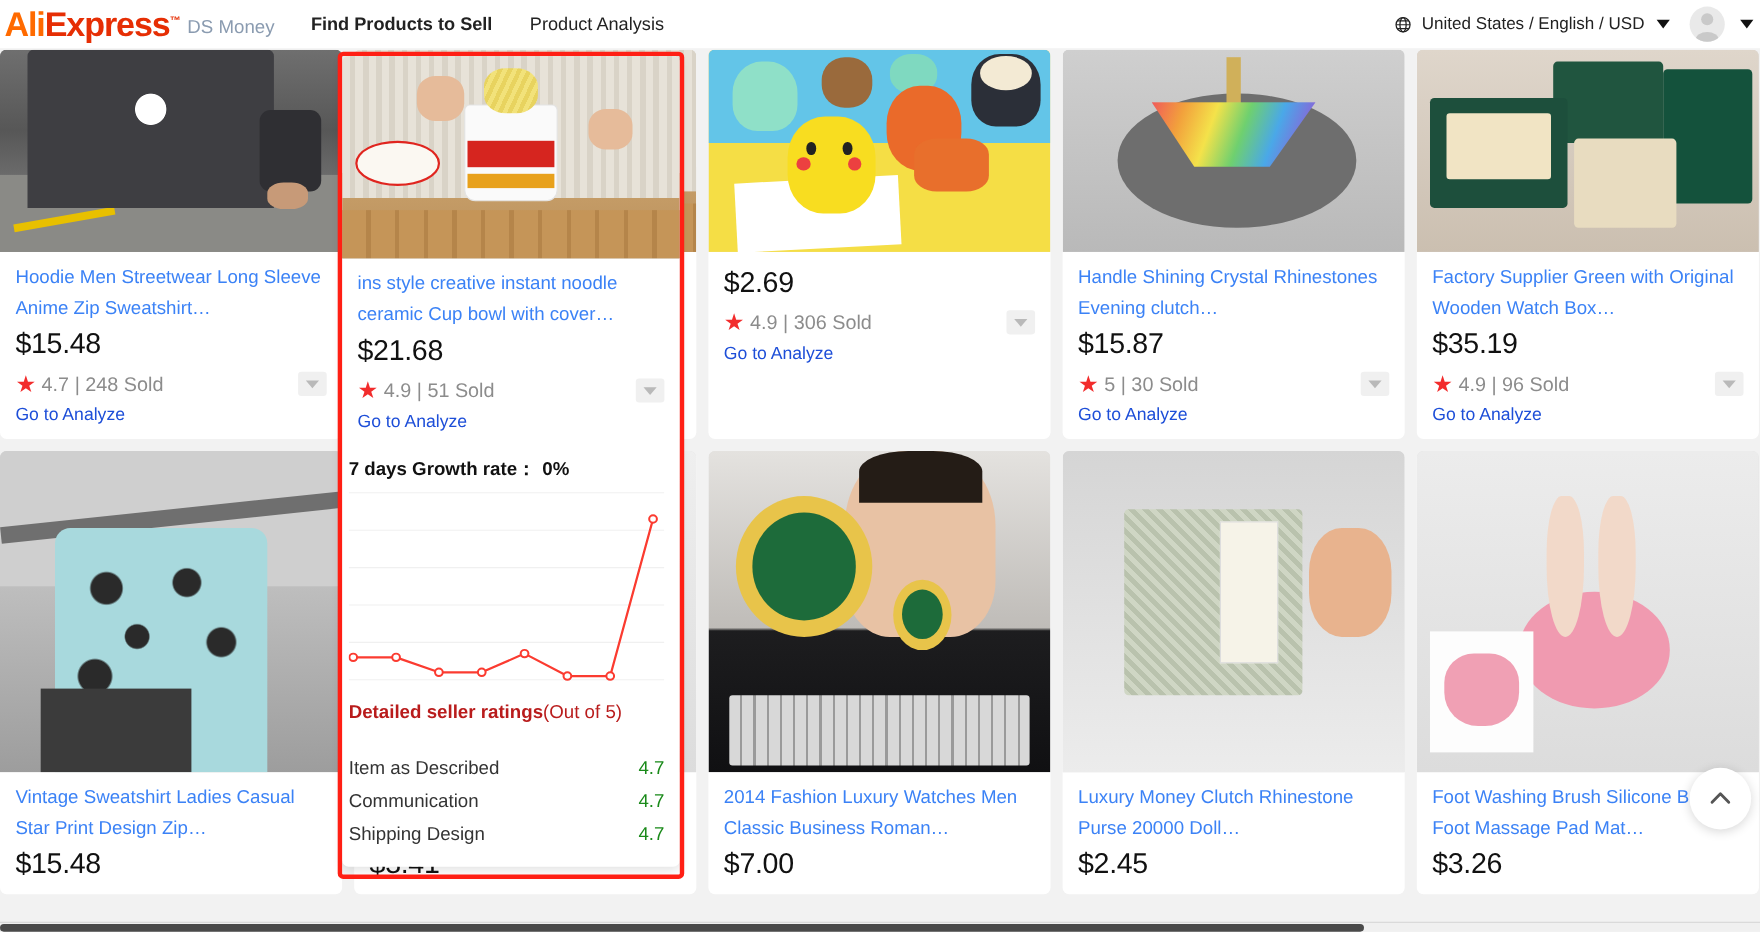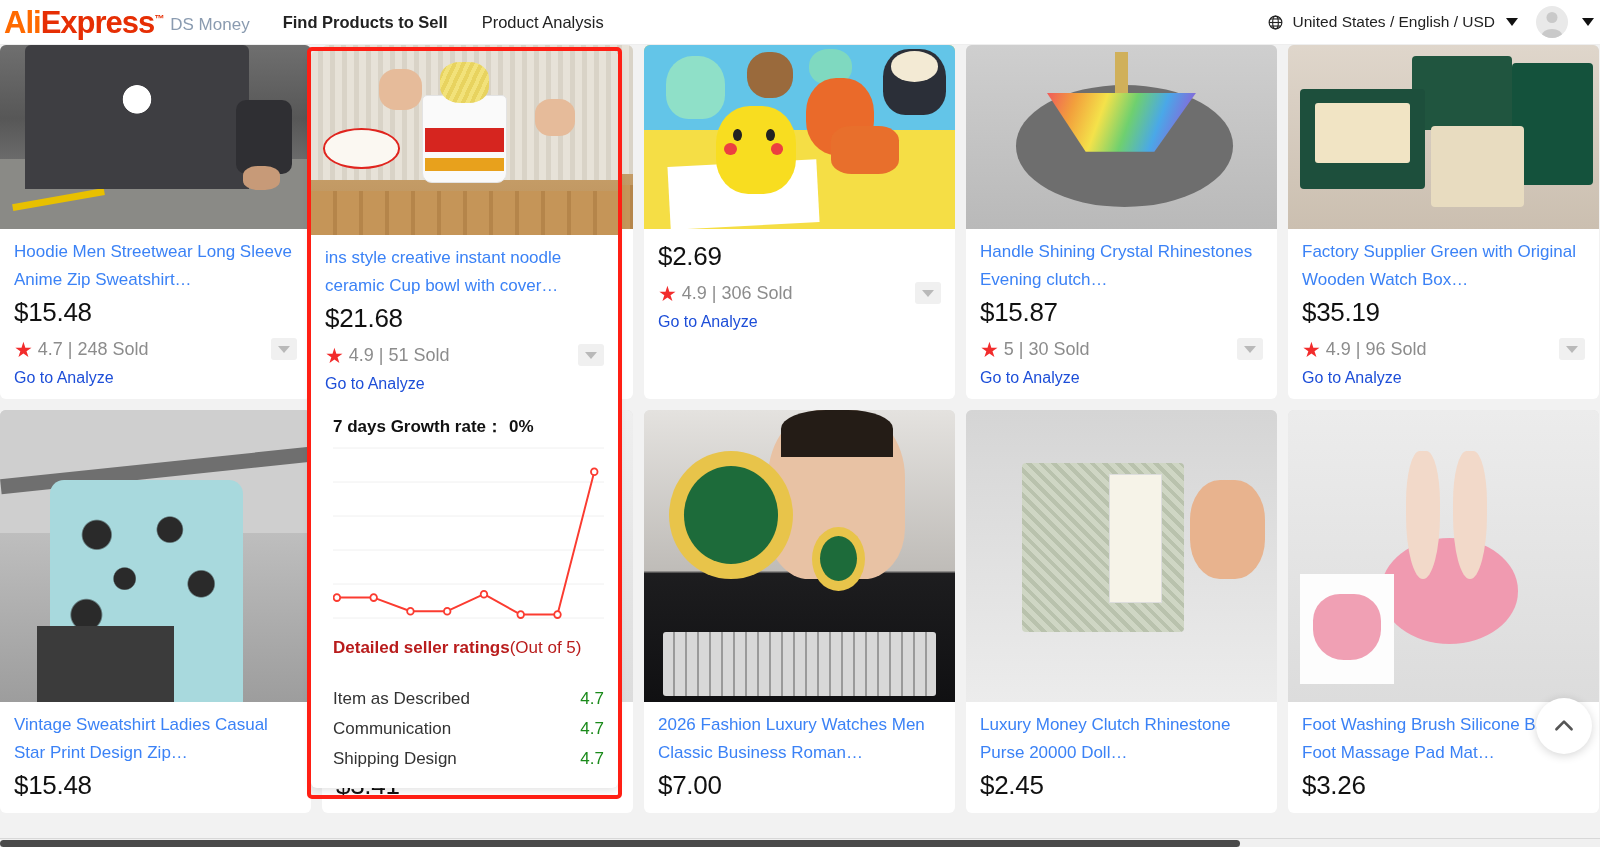--- a/index.html
+++ b/index.html
@@ -138,21 +138,21 @@
   .expanded-card {
     position: absolute;
     left: 311px; top: 6px;
     width: 307px;
     background: #ffffff;
     border-radius: 6px;
     z-index: 45;
     box-shadow: 0 2px 10px rgba(0,0,0,0.12);
     overflow: hidden;
   }
-  .expanded-panel { padding: 0 14px 14px 22px; }
+  .expanded-panel { padding: 0 14px 14px 6px; }
   .growth-row {
     font-size: 17px; font-weight: bold; color: #111;
     padding: 10px 0 4px 0;
   }
   .growth-row .val { font-weight: bold; margin-left: 6px; }
   .spark { width: 100%; height: 186px; display: block; }
   .dsr-title {
     font-size: 17px; line-height: 28px; margin-top: 6px; color: #b91c1c;
   }
   .dsr-title b { font-weight: bold; }
@@ -504,21 +504,21 @@
           <div class="face">
               <i></i>
             </div>
             <div class="small">
               <i></i>
             </div>
             <div class="strip"></div>
         </div>
       </div>
       <div class="card-body">
-        <div class="card-title">2026 Fashion Luxury Watches Men Classic Business Roman…</div>
+        <div class="card-title">2014 Fashion Luxury Watches Men Classic Business Roman…</div>
         <div class="card-price">$7.00</div>
       </div>
     </div>
 
     <div class="card">
       <div class="card-img" style="height:292px;">
         <div class="art art-money">
             <div class="purse"></div>
             <div class="label"></div>
             <div class="hand"></div>

